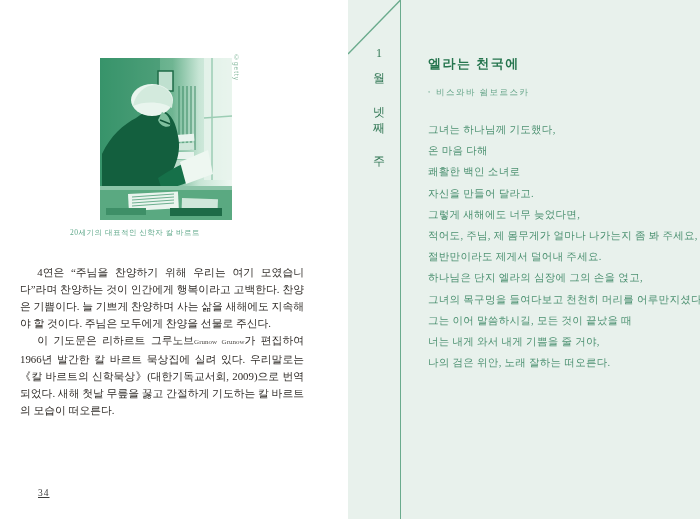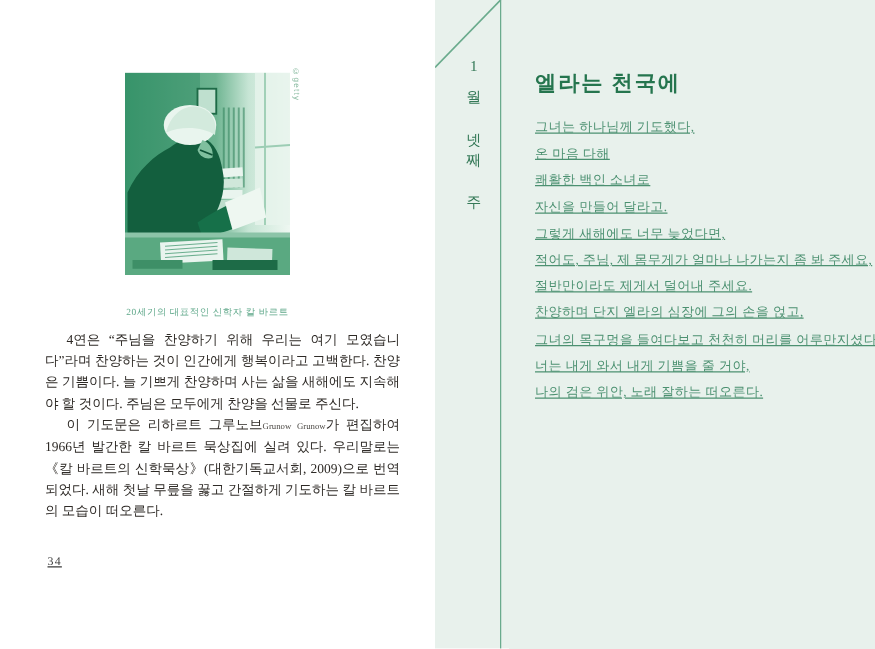--- a/index.html
+++ b/index.html
@@ -16,66 +16,65 @@
   .photo-frame svg { display:block; }
 
   .photo-credit {
     position:absolute; left:233px; top:54px;
     writing-mode:vertical-rl; text-orientation:mixed;
     font-size:6.5px; letter-spacing:1px; color:#8abba1;
     font-family:"Liberation Sans","DejaVu Sans",sans-serif;
   }
 
   .photo-caption {
-    position:absolute; left:70px; top:245px; width:192px;
-    text-align:center; font-size:7.5px; letter-spacing:0.5px; color:#5fa88a;
+    position:absolute; left:70px; top:228px; width:192px;
+    text-align:left; font-size:7.5px; letter-spacing:0.5px; color:#5fa88a;
   }
 
   .body-text {
-    position:absolute; left:36px; top:264px; width:284px;
+    position:absolute; left:20px; top:264px; width:284px;
     font-size:10.8px; line-height:17px; color:#2e2a26;
     text-align:justify; text-justify:inter-character;
   }
   .body-text p { margin:0; text-indent:1.6em; }
   .latin-name { font-size:7px; color:#4d4a46; letter-spacing:0; }
 
   .page-number {
-    position:absolute; left:38px; top:445px;
+    position:absolute; left:38px; top:488px;
     font-size:9.5px; letter-spacing:1px; color:#3b3b3b;text-decoration:underline;
   }
 
   
   .right-page { position:absolute; left:348px; top:0; width:352px; height:519px; background:#e8f1ec; }
 
   .v-rule { position:absolute; left:52px; top:0; width:1px; height:519px; background:#6aab8d; }
 
   .diag { position:absolute; left:0; top:0; }
 
   .week-label {
     position:absolute; left:22px; top:46px;
     writing-mode:vertical-rl; text-orientation:upright;
     font-size:12px; letter-spacing:4px; color:#347957;
   }
 
   .content { position:absolute; left:80px; top:55px; width:268px; }
 
   .poem-title {
-    margin:0 0 14px 0; font-size:17px; font-weight:bold;
+    margin:0 0 14px 0; font-size:13px; font-weight:bold;
     letter-spacing:1.5px; color:#25754e;
   }
 
   .poem-author {
     margin:0 0 20px 0; font-size:8.5px; letter-spacing:1.5px; color:#5fa184;
   }
   .author-marker { font-size:7px; margin-right:4px; position:relative; top:-1px; }
 
   .poem .poem-line {
     font-size:10.5px; line-height:21.2px; letter-spacing:0.3px; color:#4c9171;
     white-space:nowrap;
-    text-decoration:underline;
   }
 </style>
 </head>
 <body>
 
 <div class="spread">
 
   <div class="left-page">
 
     <div class="photo-frame">
@@ -160,30 +159,34 @@
       <line x1="52.5" y1="0" x2="0" y2="54" stroke="#6aab8d" stroke-width="1.4"></line>
     </svg>
 
     <div class="v-rule"></div>
 
     <div class="week-label">1월 넷째 주</div>
 
     <div class="content">
       <h1 class="poem-title">엘라는 천국에</h1>
 
+      <div class="poem-author">
+        <span class="author-marker">◦</span><span>비스와바 쉼보르스카</span>
+      </div>
 
       <div class="poem">
         <div class="poem-line">그녀는 하나님께 기도했다,</div>
         <div class="poem-line">온 마음 다해</div>
         <div class="poem-line">쾌활한 백인 소녀로</div>
         <div class="poem-line">자신을 만들어 달라고.</div>
         <div class="poem-line">그렇게 새해에도 너무 늦었다면,</div>
         <div class="poem-line">적어도, 주님, 제 몸무게가 얼마나 나가는지 좀 봐 주세요,</div>
         <div class="poem-line">절반만이라도 제게서 덜어내 주세요.</div>
-        <div class="poem-line">찬양하며 단지 엘라의 심장에 그의 손을 얹고,</div>
+        <div class="poem-line">하나님은 단지 엘라의 심장에 그의 손을 얹고,</div>
         <div class="poem-line">그녀의 목구멍을 들여다보고 천천히 머리를 어루만지셨다.</div>
+        <div class="poem-line">그는 이어 말씀하시길, 모든 것이 끝났을 때</div>
         <div class="poem-line">너는 내게 와서 내게 기쁨을 줄 거야,</div>
         <div class="poem-line">나의 검은 위안, 노래 잘하는 떠오른다.</div>
       </div>
     </div>
   </div>
 
 </div>
 
 </body></html>

